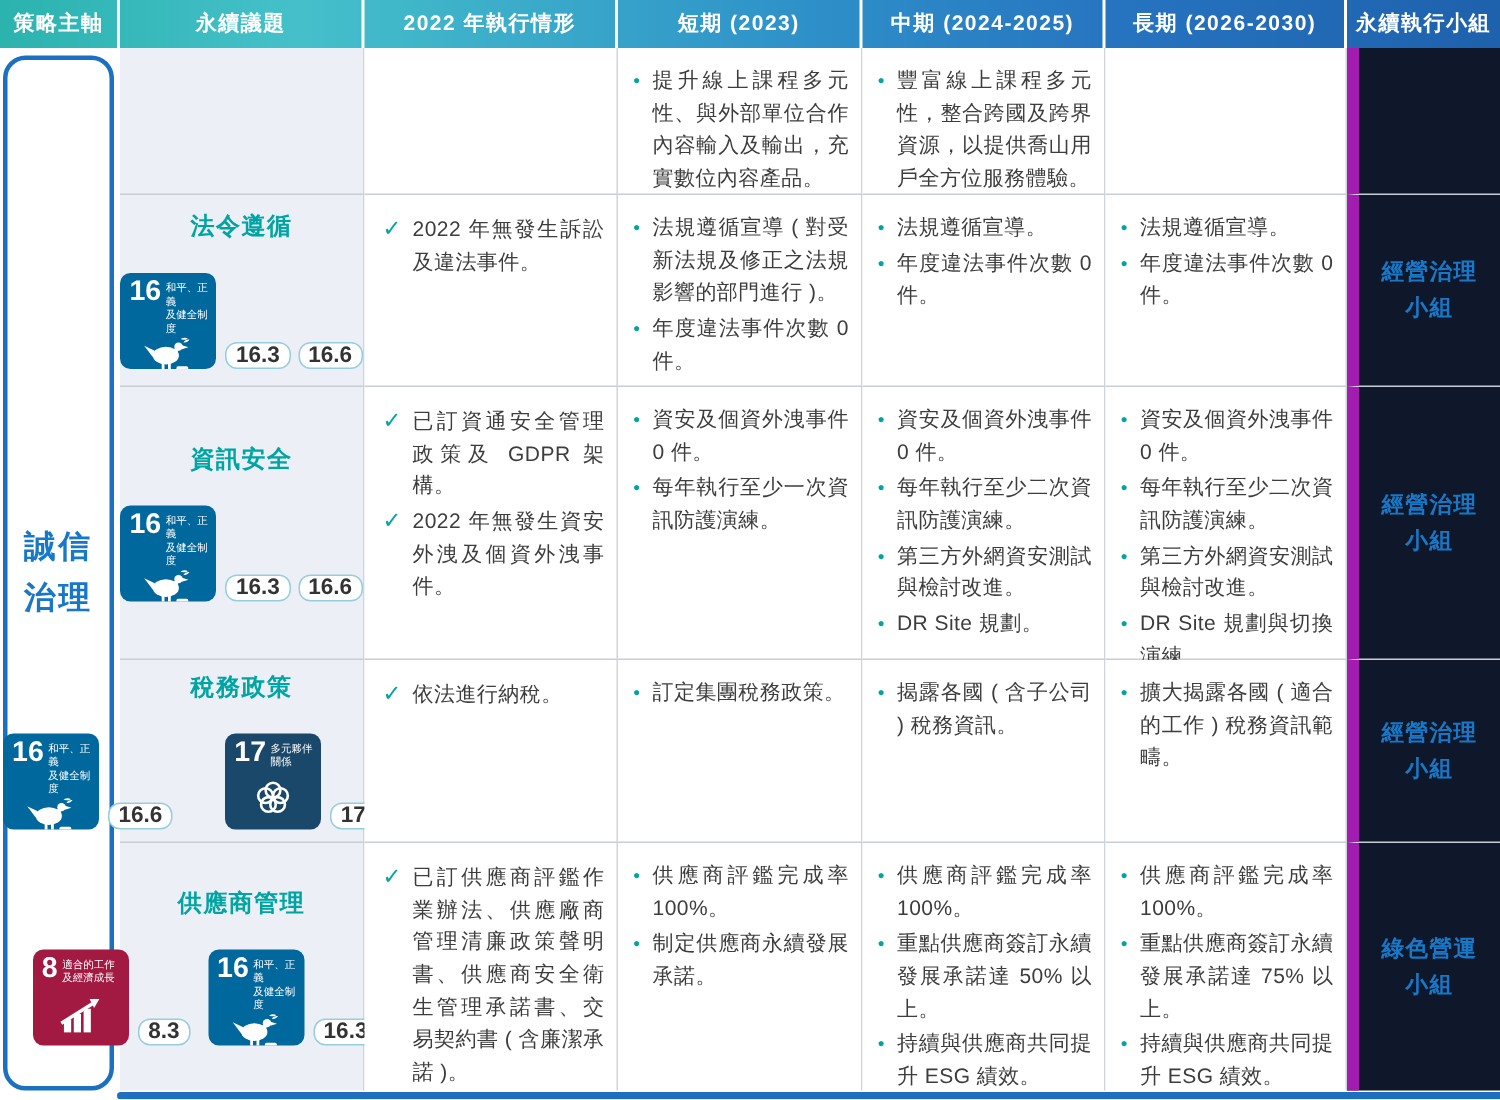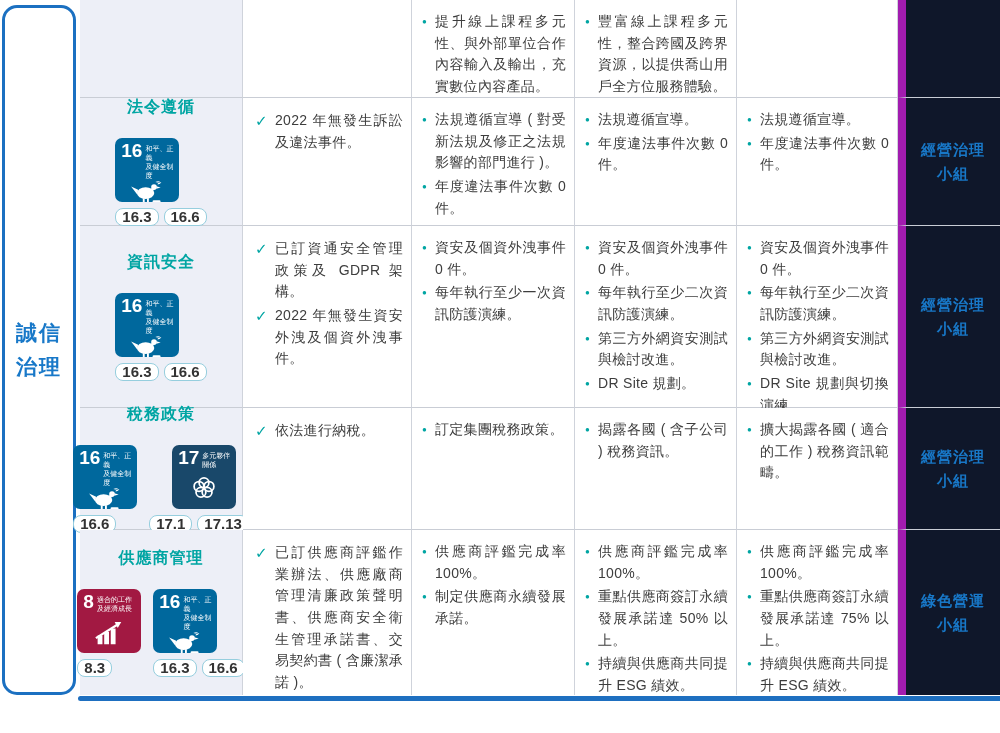--- a/index.html
+++ b/index.html
@@ -45,21 +45,21 @@
 
   .topic-cell {
     background:#edeff7; border-right:1px solid #cfd3db;
     display:flex; flex-direction:column; align-items:center; justify-content:center;
     gap:20px; padding:6px 4px;
   }
   .topic-title { color:var(--accent-teal,#00a5a3); font-size:16px; font-weight:bold; letter-spacing:1px; }
   .topic-title:empty { display:none; }
   .sdg-icons { display:flex; gap:12px; align-items:flex-start; justify-content:center; }
   .sdg-icons:empty { display:none; }
-  .sdg-group { display:flex; flex-direction:column; align-items:flex-start; gap:6px; }
+  .sdg-group { display:flex; flex-direction:row; align-items:flex-end; gap:6px; }
   .sdg-icon {
     width:64px; height:64px; border-radius:7px; color:#fff;
     display:flex; flex-direction:column; overflow:hidden;
   }
   .sdg-head { display:flex; gap:3px; padding:5px 3px 0 6px; align-items:flex-start; }
   .sdg-num { font-size:19px; font-weight:bold; line-height:0.85; }
   .sdg-label { font-size:7px; line-height:1.3; white-space:pre-line; text-align:left; padding-top:1px; }
   .sdg-art { flex:1; display:flex; align-items:center; justify-content:center; padding-bottom:3px; }
   .sdg-art svg { width:38px; height:28px; display:block; }
   .sdg-tags { display:flex; gap:5px; justify-content:center; }
@@ -90,20 +90,29 @@
   .bottom-bar {
     margin-left:78px; margin-top:1px; height:5px; width:922px;
     background:var(--bottom-bar-blue,#1e6fc0); border-radius:4px 0 0 4px;
   }
 </style>
 </head>
 <body>
 
 <div class="page">
 
+  <div class="header-row">
+    <div class="hc c1">策略主軸</div>
+    <div class="hc c2">永續議題</div>
+    <div class="hc c3">2022 年執行情形</div>
+    <div class="hc c4">短期 (2023)</div>
+    <div class="hc c5">中期 (2024-2025)</div>
+    <div class="hc c6">長期 (2026-2030)</div>
+    <div class="hc c7">永續執行小組</div>
+  </div>
 
   <div class="table-body">
     <div class="axis-cell">
       <div class="axis-box">
         <span class="axis-label">誠信
 治理</span>
       </div>
     </div>
 
   <div class="cell topic-cell">

